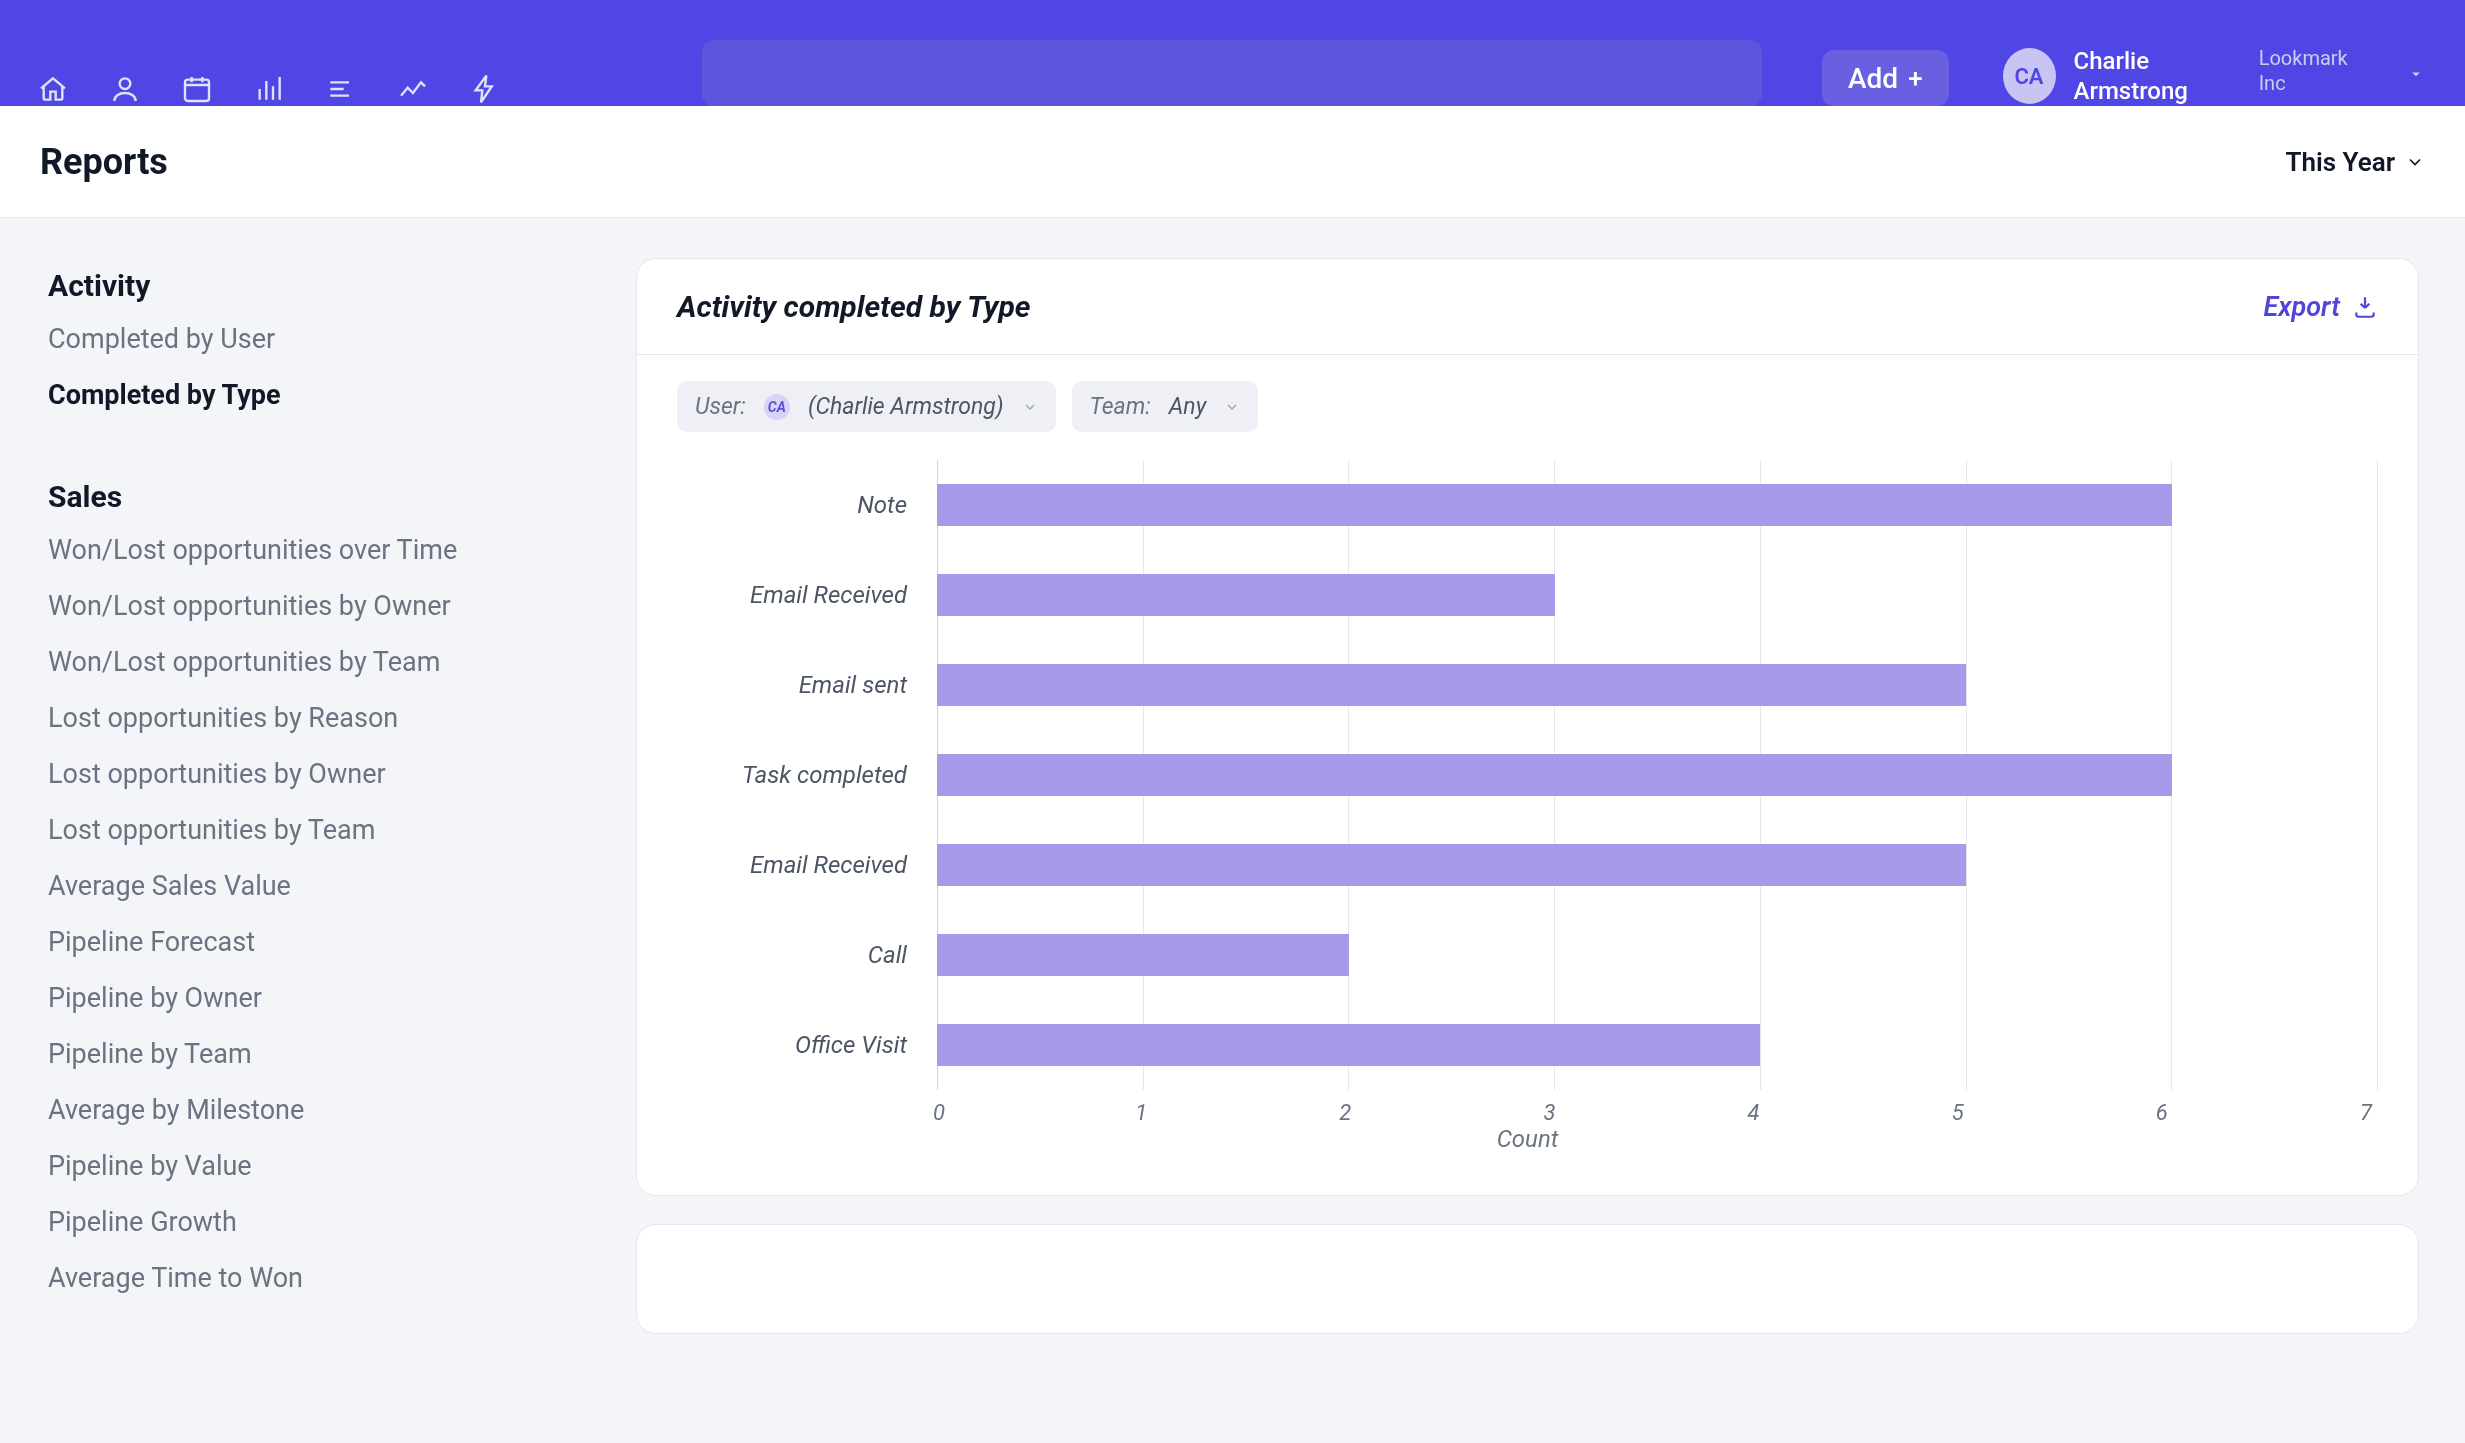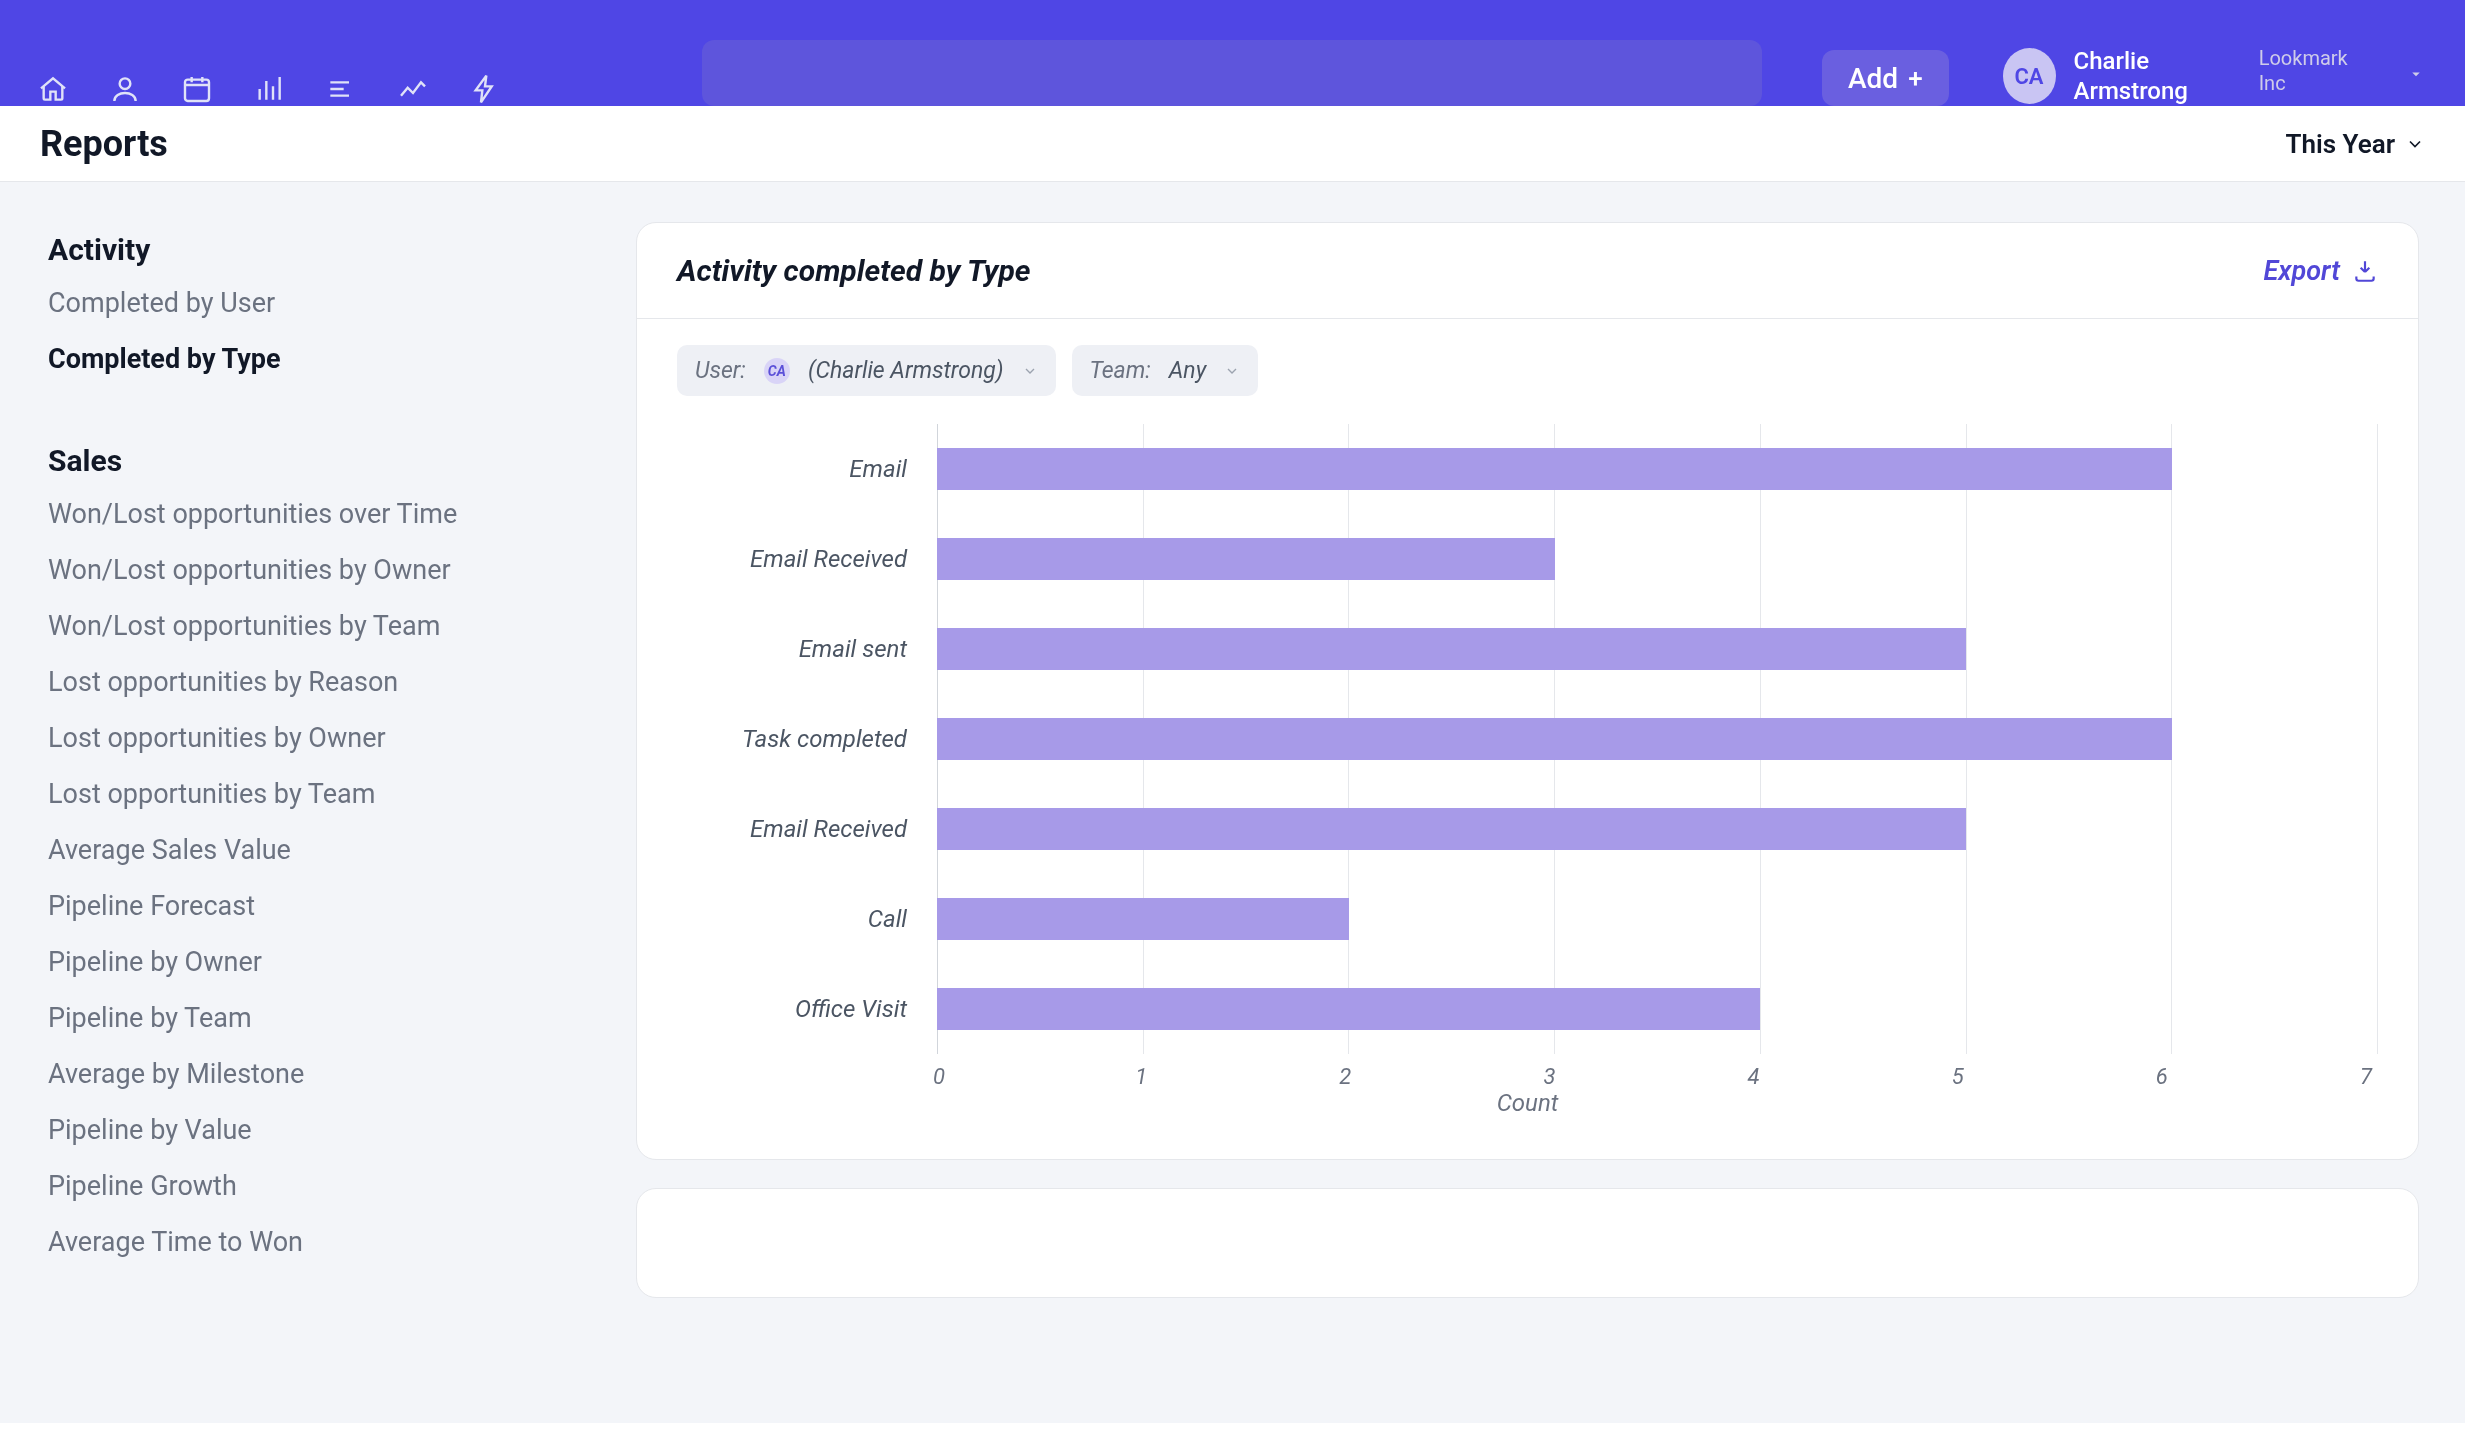--- a/index.html
+++ b/index.html
@@ -67,21 +67,21 @@
     width:56px;height:56px;border-radius:50%;background:#C9C5F3;color:#4F46E5;
     display:flex;align-items:center;justify-content:center;font-size:22px;font-weight:600;
   }
   .user-meta{display:flex;flex-direction:row;line-height:1.25;}
   .user-name{color:#fff;font-size:24px;font-weight:500;}
   .user-org{color:#CFCCE9;font-size:20px;}
   .user-caret{color:#CFCCE9;margin-left:16px;}
 
   
   .subheader{
-    height:76px;background:#fff;border-bottom:1px solid var(--border);
+    height:112px;background:#fff;border-bottom:1px solid var(--border);
     display:flex;align-items:center;justify-content:space-between;padding:0 40px;
   }
   .page-title{font-size:36px;font-weight:700;color:var(--text);}
   .range-picker{display:flex;align-items:center;gap:10px;color:var(--text);font-size:26px;font-weight:600;cursor:pointer;}
   .range-picker svg{width:20px;height:20px;}
 
   
   .body{
     display:flex;height:calc(1443px - 106px - 96px);
     background:var(--bg);
@@ -283,21 +283,21 @@
           <span>Any</span>
           <svg viewBox="0 0 24 24" fill="none" stroke="currentColor" stroke-width="2">
               <path d="M6 9l6 6 6-6"></path>
             </svg>
         </div>
       </div>
 
       <div class="chartwrap">
         <div class="hbar-chart" id="hbar-chart">
           <div class="y-labels" id="y-labels">
-              <div class="y-label">Email</div>
+              <div class="y-label">Note</div>
               <div class="y-label">Email Received</div>
               <div class="y-label">Email sent</div>
               <div class="y-label">Task completed</div>
               <div class="y-label">Email Received</div>
               <div class="y-label">Call</div>
               <div class="y-label">Office Visit</div>
             </div>
           <div class="plot">
             <div class="grid" id="grid">
                 <div class="gridline"></div>

